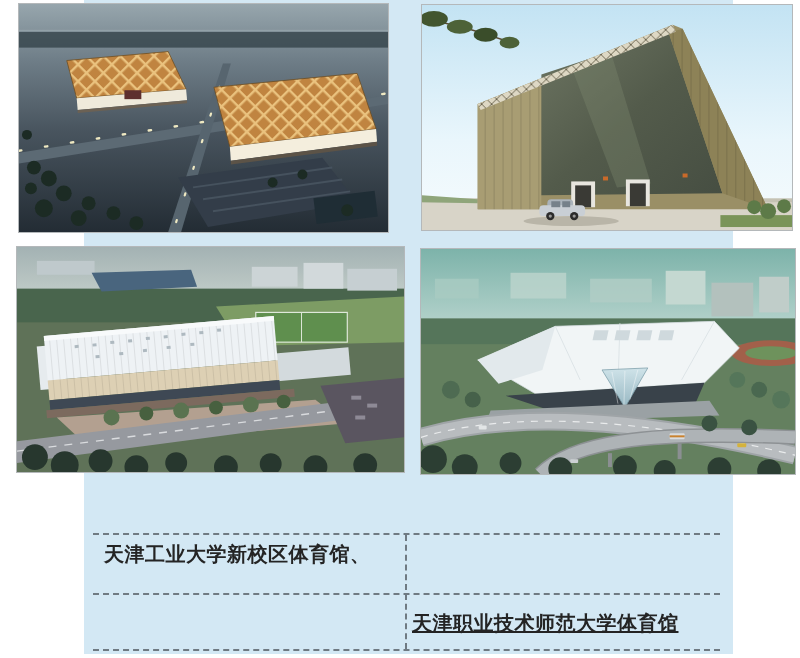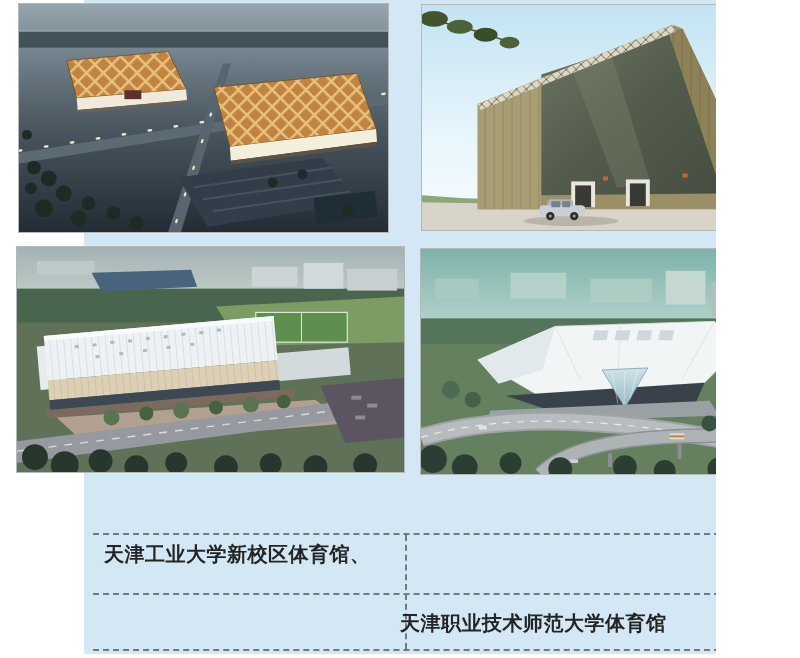--- a/index.html
+++ b/index.html
@@ -1,34 +1,34 @@
 <!DOCTYPE html>
 <html><head>
 <meta charset="utf-8">
 <style>
   html,body{margin:0;padding:0;background:#ffffff;}
-  .stage{position:relative;width:716px;height:658px;background:#ffffff;overflow:hidden;
+  .stage{position:relative;width:800px;height:658px;background:#ffffff;overflow:hidden;
          font-family:"Liberation Sans","DejaVu Sans",sans-serif;text-align:center;}
   .panel{position:absolute;left:84px;top:0;width:649px;height:654px;background:#d3e8f4;}
   .photo{position:absolute;border:1px solid #b4b8ba;box-sizing:border-box;overflow:hidden;background:#8fa0a8;}
   .photo svg{display:block;width:100%;height:100%;}
   #ph-tl{left:18px;top:3px;width:371px;height:230px;}
   #ph-tr{left:421px;top:4px;width:372px;height:227px;}
   #ph-bl{left:16px;top:246px;width:389px;height:227px;}
   #ph-br{left:420px;top:248px;width:376px;height:227px;}
   .hline{position:absolute;left:93px;width:627px;height:0;border-top:2px dashed #6f7a82;}
   #hline-top{top:533px;}
   #hline-mid{top:593px;}
   #hline-bot{top:649px;}
   .vline{position:absolute;left:405px;top:535px;width:0;height:114px;border-left:2px dashed #6f7a82;}
   .cap{position:absolute;font-size:20px;font-weight:700;color:#242424;line-height:26px;letter-spacing:0.5px;white-space:nowrap;}
   #cap-r1-left{left:104px;top:541px;}
   #cap-r1-right{left:425px;top:552px;}
   #cap-r2-left{left:104px;top:610px;}
-  #cap-r2-right{left:400px;top:610px;}
+  #cap-r2-right{left:412px;top:610px;text-decoration:underline;}
   .cap span{display:block;}
 </style>
 </head>
 <body>
 
 <div class="stage">
 
   <div class="panel"></div>
 
   <figure class="photo" id="ph-tl" style="margin:0">

